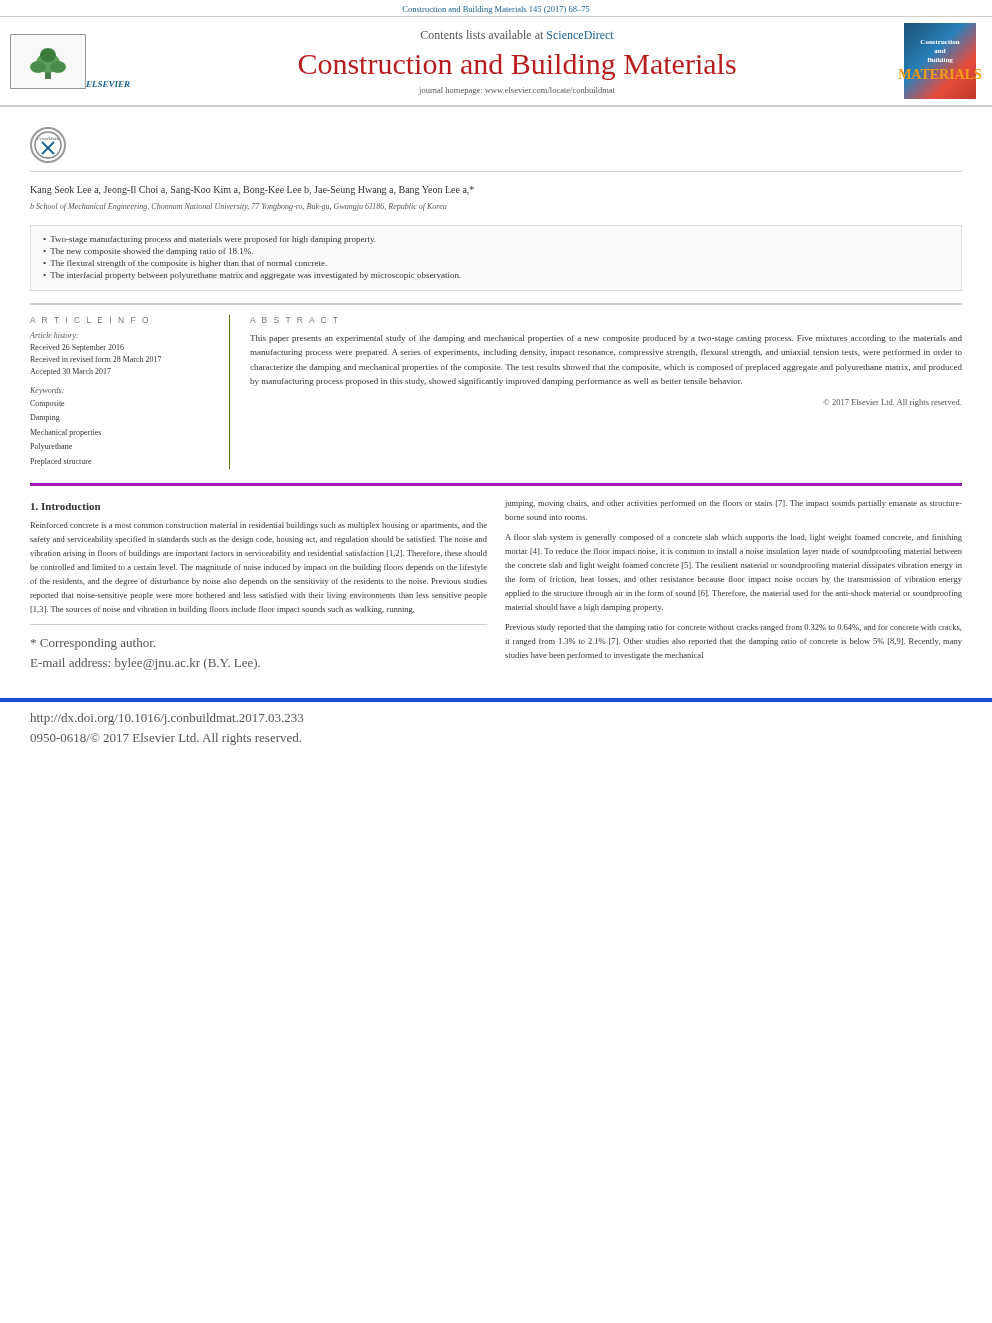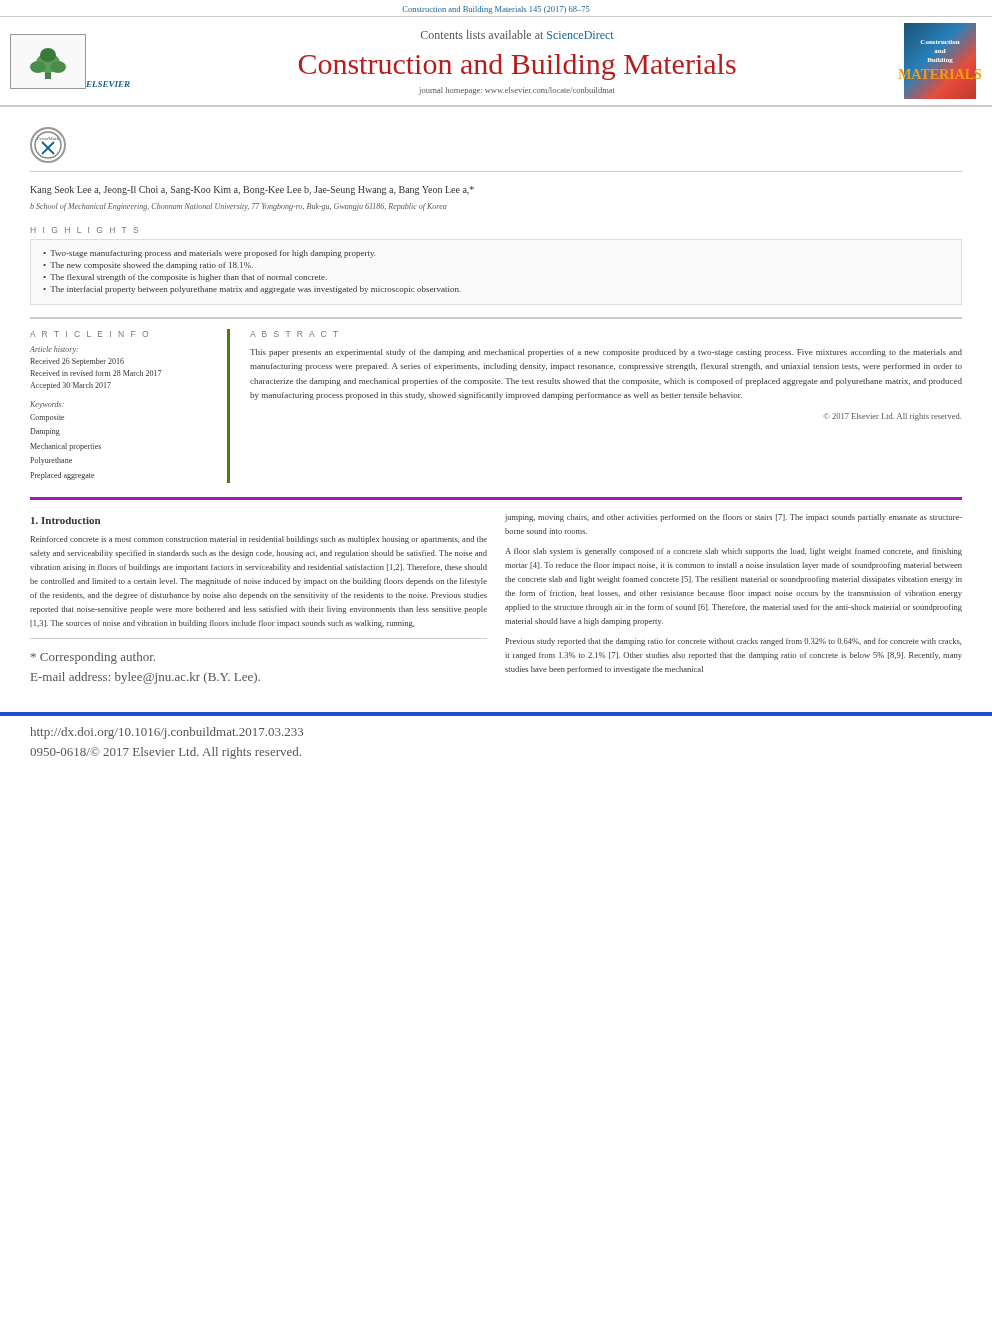--- a/index.html
+++ b/index.html
@@ -179,21 +179,21 @@
     .info-abstract {
       display: flex;
       gap: 20px;
       margin-bottom: 12px;
       border-top: 2px solid #ccc;
       padding-top: 10px;
     }
     .article-info {
       width: 200px;
       flex-shrink: 0;
-      border-right: 3px solid #4d7c0f;
+      border-right: 1px solid #4d7c0f;
       padding-right: 32px;
     }
     .article-info .section-label {
       margin-bottom: 6px;
     }
     .info-group {
       margin-bottom: 8px;
     }
     .info-group-title {
       font-size: 8px;
@@ -342,21 +342,20 @@
   </div>
 
   <div class="authors">
     <span>Kang Seok Lee a, Jeong-Il Choi a, Sang-Koo Kim a, Bong-Kee Lee b, Jae-Seung Hwang a, Bang Yeon Lee a,*</span>
   </div>
 
   <div class="affiliations">
     <div>b School of Mechanical Engineering, Chonnam National University, 77 Yongbong-ro, Buk-gu, Gwangju 61186, Republic of Korea</div>
   </div>
 
-  <div class="section-label">H I G H L I G H T S</div>
   <div class="highlights-box">
     <div class="highlight-item">
       <span class="highlight-bullet">•</span>
       <span>Two-stage manufacturing process and materials were proposed for high damping property.</span>
     </div>
     <div class="highlight-item">
       <span class="highlight-bullet">•</span>
       <span>The new composite showed the damping ratio of 18.1%.</span>
     </div>
     <div class="highlight-item">
@@ -380,21 +379,21 @@
         <div class="info-group-value">Received in revised form 28 March 2017</div>
         <div class="info-group-value">Accepted 30 March 2017</div>
       </div>
 
       <div class="keywords-section">
         <div class="info-group-title">Keywords:</div>
         <div class="keyword-item">Composite</div>
         <div class="keyword-item">Damping</div>
         <div class="keyword-item">Mechanical properties</div>
         <div class="keyword-item">Polyurethane</div>
-        <div class="keyword-item">Preplaced aggregate</div>
+        <div class="keyword-item">Preplaced structure</div>
       </div>
     </div>
 
     <div class="abstract-section">
       <div class="section-label">A B S T R A C T</div>
       <div class="abstract-text">This paper presents an experimental study of the damping and mechanical properties of a new composite produced by a two-stage casting process. Five mixtures according to the materials and manufacturing process were prepared. A series of experiments, including density, impact resonance, compressive strength, flexural strength, and uniaxial tension tests, were performed in order to characterize the damping and mechanical properties of the composite. The test results showed that the composite, which is composed of preplaced aggregate and polyurethane matrix, and produced by manufacturing process proposed in this study, showed significantly improved damping performance as well as better tensile behavior.</div>
       <div class="copyright">© 2017 Elsevier Ltd. All rights reserved.</div>
     </div>
 
   </div>

